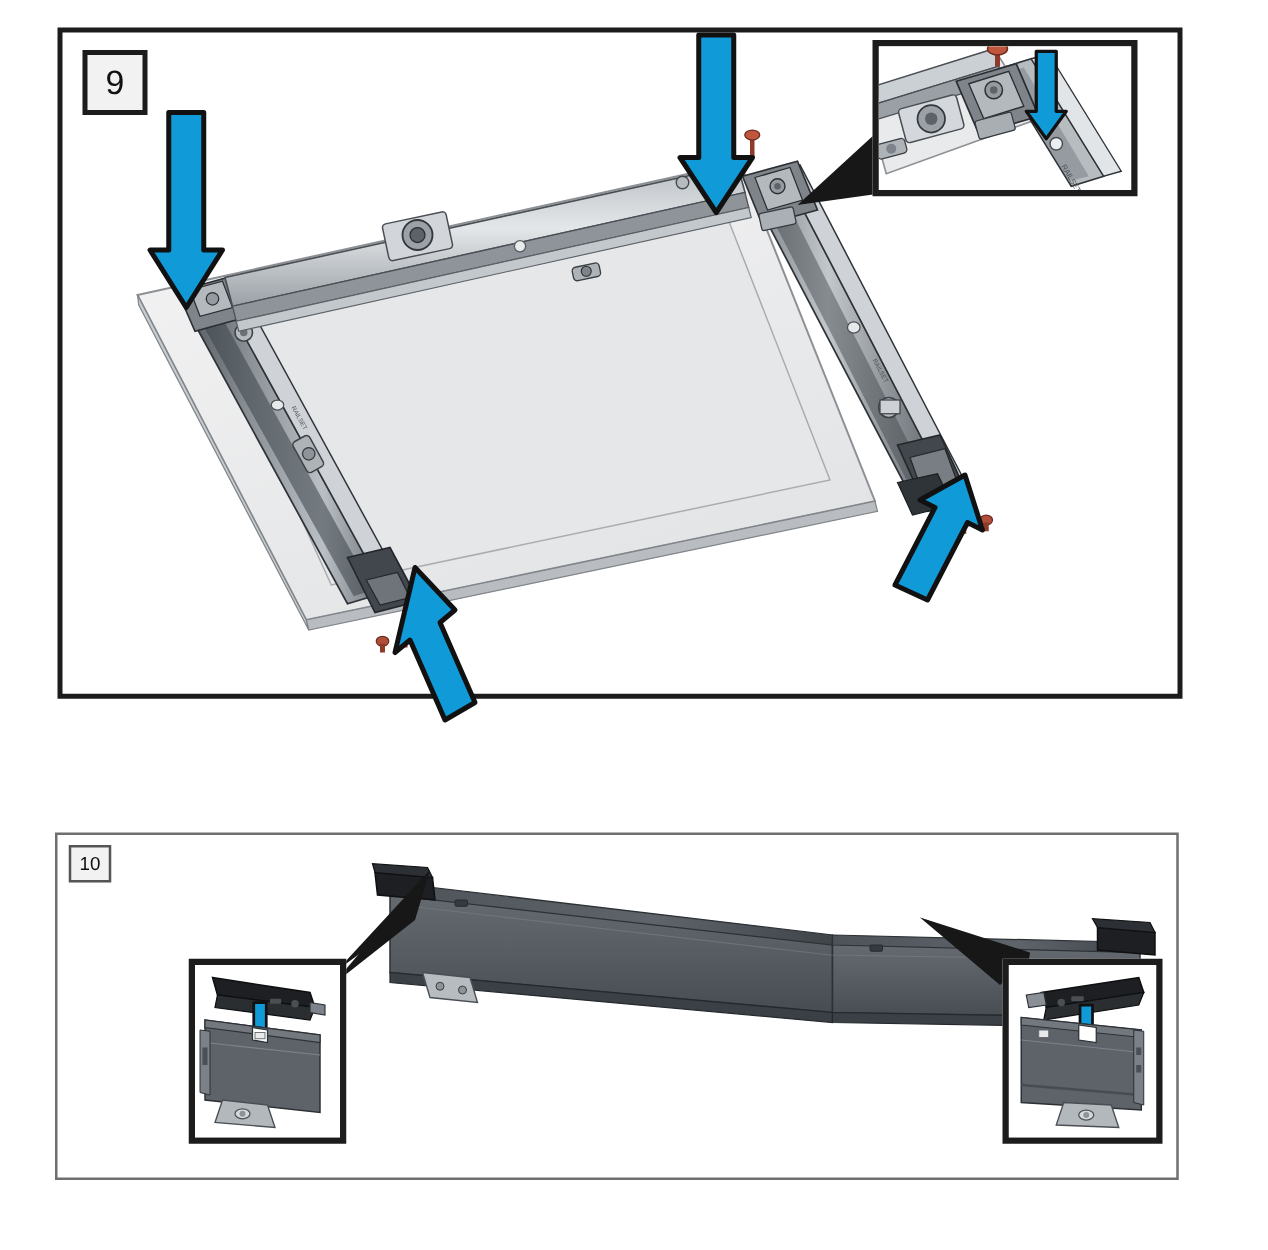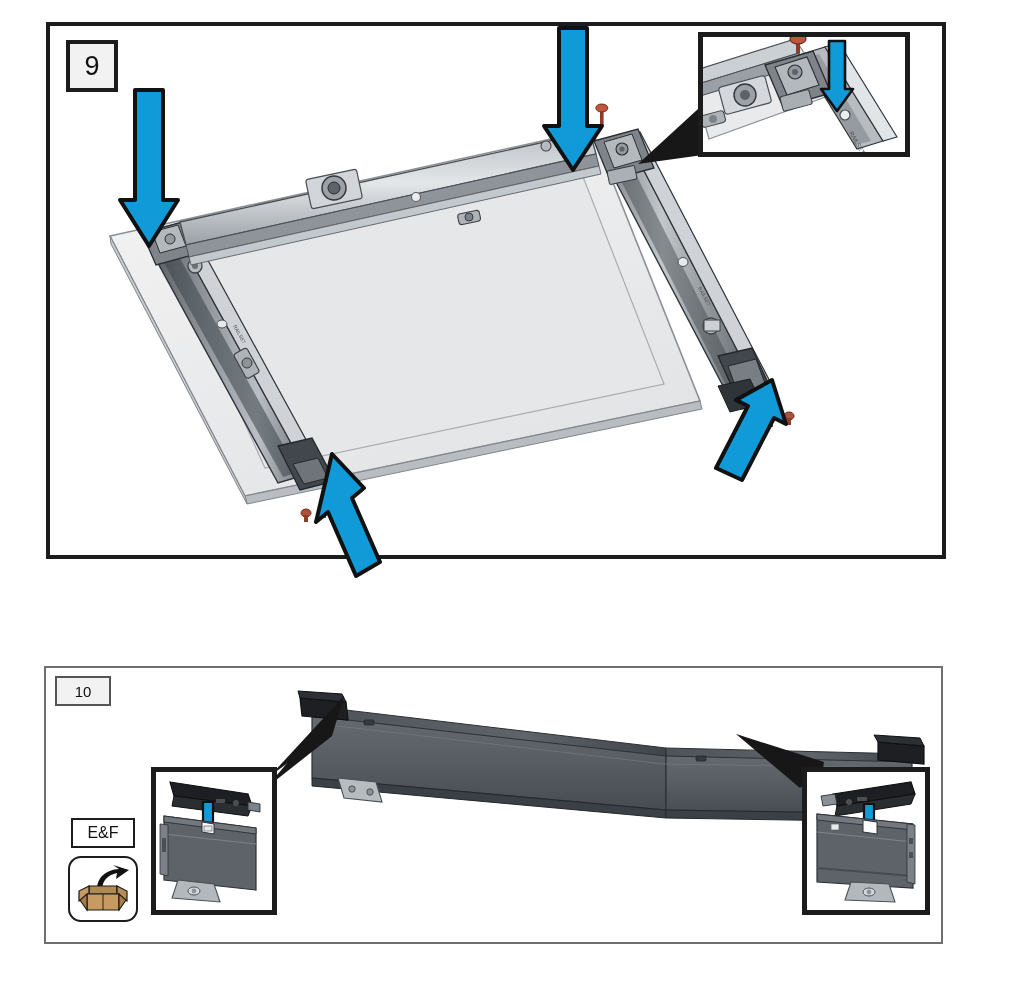--- a/index.html
+++ b/index.html
@@ -51,21 +51,21 @@
     left: 16px;
     top: 14px;
     width: 52px;
     height: 52px;
     border: 4px solid #1c1c1c;
     font-size: 27px;
   }
   #step-badge-10 {
     left: 9px;
     top: 8px;
-    width: 56px;
+    width: 34px;
     height: 30px;
     border: 2px solid #555;
     font-size: 15px;
   }
 
   
   .arrow {
     position: absolute;
   }
   .arrow svg { display:block; overflow: visible; }
@@ -459,37 +459,15 @@
       </g>
 
       <g>
         <polygon points="44,110 82,112 88,130 38,128" fill="#b3b8bd" stroke="#4a4f55" stroke-width="1.1"></polygon>
         <ellipse cx="62" cy="120" rx="6" ry="4" fill="#d5d9dc" stroke="#4a4f55" stroke-width="1"></ellipse>
         <circle cx="62" cy="120" r="2.4" fill="#8d9399"></circle>
       </g>
     </svg>
   </div>
 
-  <div id="parts-marker">
-    <div id="parts-label">E&amp;F</div>
-    <div id="parts-box-icon">
-      <svg width="56" height="50" viewBox="0 0 56 50">
-
-        <path d="M22,26 C22,12 32,6 44,5 L38,1 L54,6 L41,15 L42,9 C33,11 27,16 27,27 Z" fill="#111111"></path>
-
-        <polygon points="14,22 42,22 42,30 14,30" fill="#b08a55" stroke="#1a1a1a" stroke-width="1.2"></polygon>
-
-        <polygon points="14,22 4,27 4,37 14,31" fill="#c79a62" stroke="#1a1a1a" stroke-width="1.2"></polygon>
-
-        <polygon points="42,22 52,27 52,37 42,31" fill="#b68d55" stroke="#1a1a1a" stroke-width="1.2"></polygon>
-
-        <polygon points="12,30 44,30 44,46 12,46" fill="#c79a62" stroke="#1a1a1a" stroke-width="1.2"></polygon>
-
-        <polygon points="12,30 5,36 12,46" fill="#a87c47" stroke="#1a1a1a" stroke-width="1.1"></polygon>
-
-        <polygon points="44,30 51,36 44,46" fill="#a87c47" stroke="#1a1a1a" stroke-width="1.1"></polygon>
-        <line x1="28" y1="30" x2="28" y2="46" stroke="#1a1a1a" stroke-width="0.9"></line>
-      </svg>
-    </div>
-  </div>
 
   <div class="step-badge" id="step-badge-10">10</div>
 </div>
 
 </body></html>

